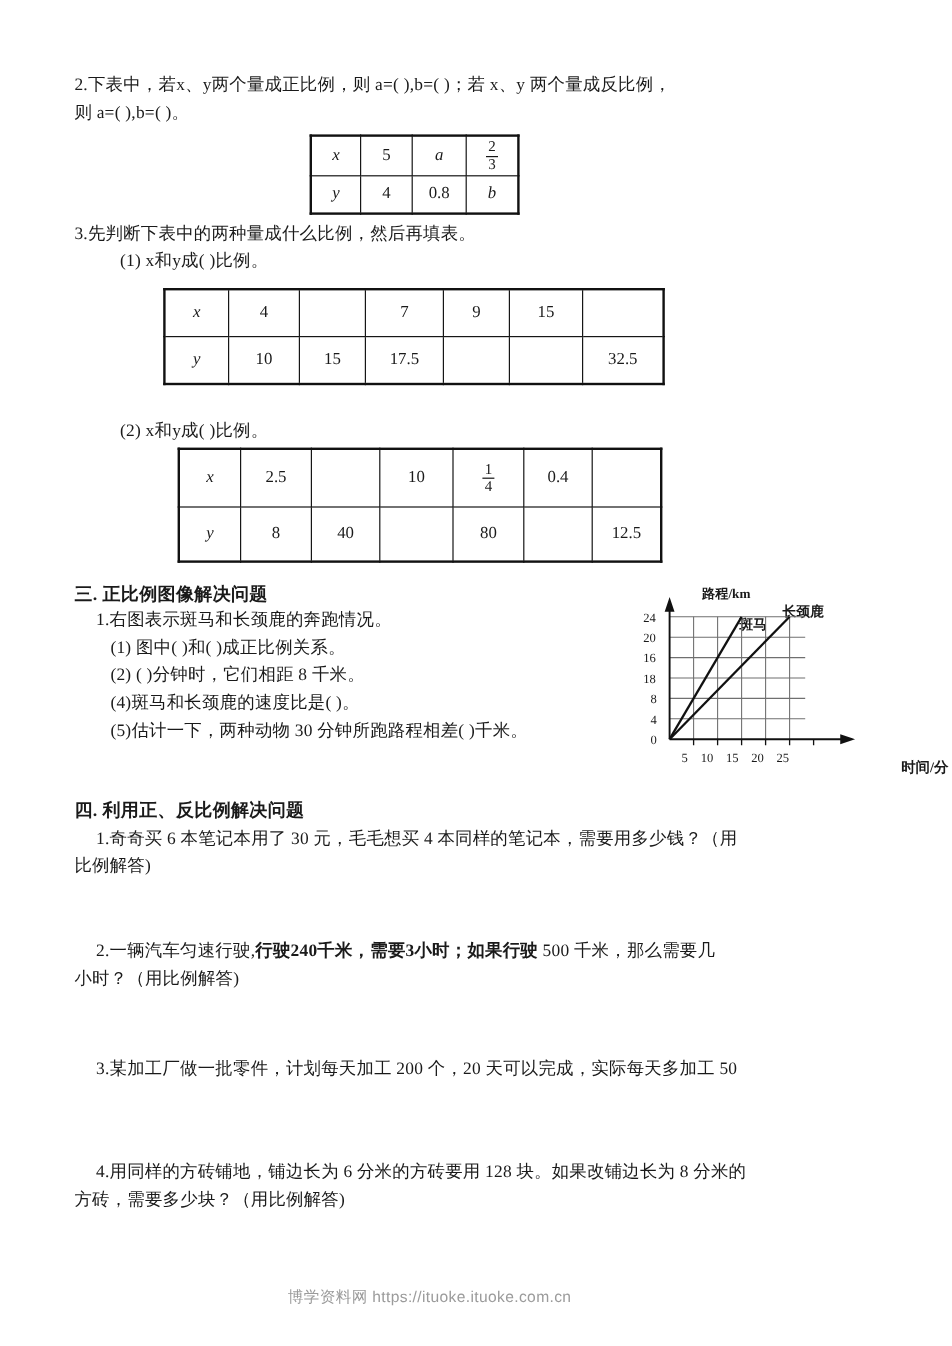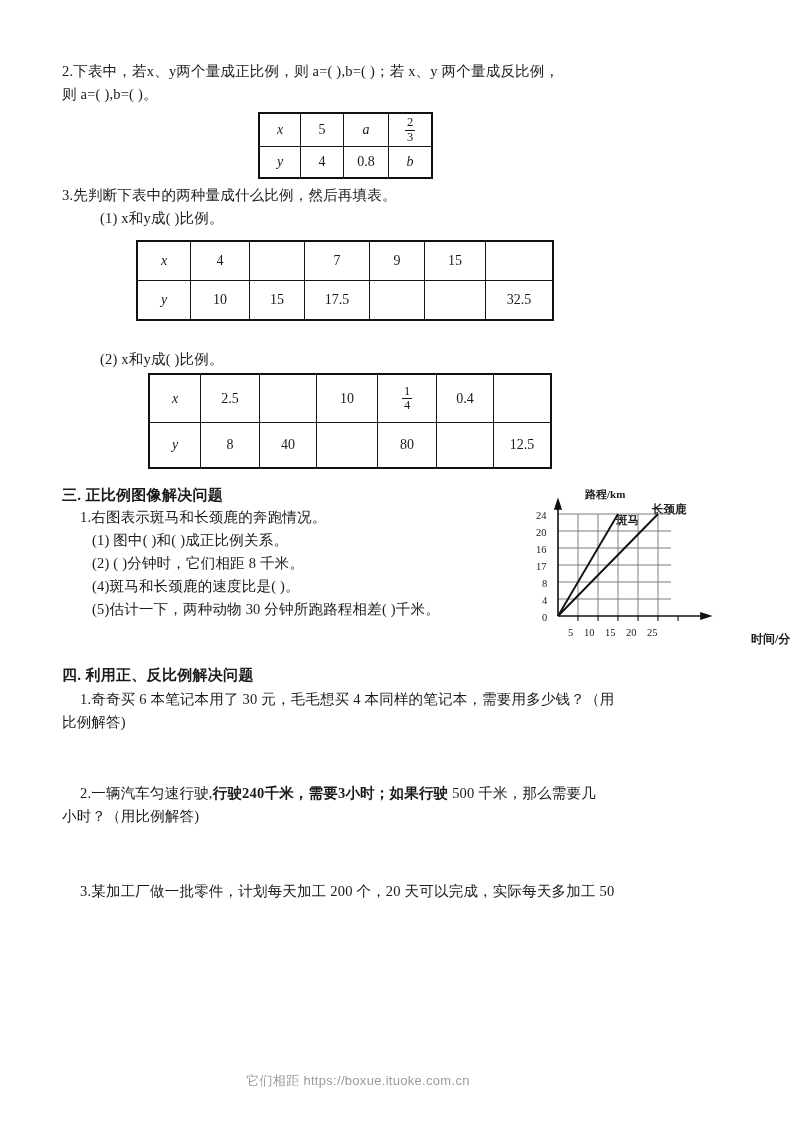--- a/index.html
+++ b/index.html
@@ -194,21 +194,21 @@
 
     <div class="axis-title" style="left:2px;top:1px;">路程/km</div>
     <div class="axis-title" style="left:168px;top:145px;font-size:12px;">时间/分</div>
 
     <div class="legend-lbl" style="left:80px;top:27px;">斑马</div>
     <div class="legend-lbl" style="left:116px;top:16px;">长颈鹿</div>
 
     <div class="tick-lbl" style="left:6px;top:126px;">0</div>
     <div class="tick-lbl" style="left:6px;top:109px;">4</div>
     <div class="tick-lbl" style="left:6px;top:92px;">8</div>
-    <div class="tick-lbl" style="left:0px;top:75px;">17</div>
+    <div class="tick-lbl" style="left:0px;top:75px;">18</div>
     <div class="tick-lbl" style="left:0px;top:58px;">16</div>
     <div class="tick-lbl" style="left:0px;top:41px;">20</div>
     <div class="tick-lbl" style="left:0px;top:24px;">24</div>
 
     <div class="tick-lbl" style="left:32px;top:141px;">5</div>
     <div class="tick-lbl" style="left:48px;top:141px;">10</div>
     <div class="tick-lbl" style="left:69px;top:141px;">15</div>
     <div class="tick-lbl" style="left:90px;top:141px;">20</div>
     <div class="tick-lbl" style="left:111px;top:141px;">25</div>
 
@@ -258,16 +258,20 @@
 
   <div class="block q" style="left:62px;top:782px;width:685px;">
     <div class="indent1"><span>2.一辆汽车匀速行驶,</span><span class="bold-run">行驶240千米，需要3小时；如果行驶</span><span> 500 千米，那么需要几</span></div>
     <div>小时？（用比例解答)</div>
   </div>
 
   <div class="block q" style="left:62px;top:880px;width:685px;">
     <div class="indent1">3.某加工厂做一批零件，计划每天加工 200 个，20 天可以完成，实际每天多加工 50</div>
   </div>
 
-
-  <div class="footer" style="top:1072px;">它们相距 https://boxue.ituoke.com.cn</div>
+  <div class="block q" style="left:62px;top:966px;width:685px;">
+    <div class="indent1">4.用同样的方砖铺地，铺边长为 6 分米的方砖要用 128 块。如果改铺边长为 8 分米的</div>
+    <div>方砖，需要多少块？（用比例解答)</div>
+  </div>
+
+  <div class="footer" style="top:1072px;">博学资料网 https://ituoke.ituoke.com.cn</div>
 
 </div>
 
 </body></html>

